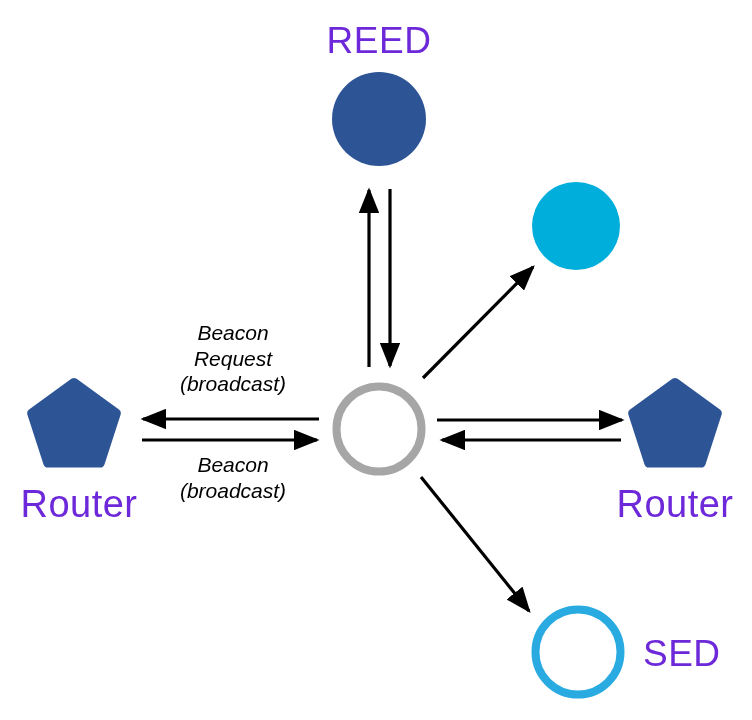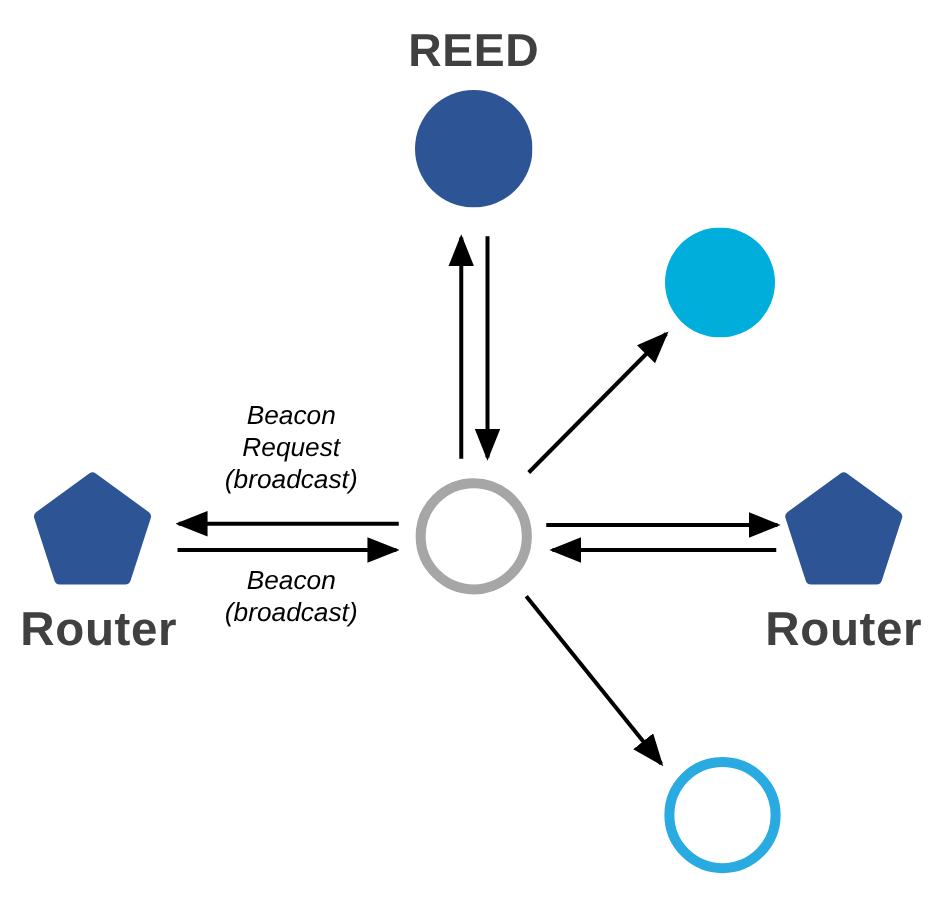--- a/index.html
+++ b/index.html
@@ -9,22 +9,22 @@
     height: 720px;
     background: #ffffff;
     font-family: "Liberation Sans", "DejaVu Sans", sans-serif;
     color: #0a0a0a;
     overflow: hidden;
   }
   .abs { position: absolute; }
   .node-label {
     position: absolute;
     font-size: 37px;
-    font-weight: 700;
-    color: #404040;
+    font-weight: 400;
+    color: #6d28d9;
     letter-spacing: 0.5px;
     white-space: nowrap;
   }
   .centered { text-align: center; }
   .msg-label {
     position: absolute;
     font-size: 21px;
     font-style: italic;
     line-height: 1.22;
     text-align: center;
@@ -76,20 +76,21 @@
   <div class="node-label centered" style="left:-21px; top:483px; width:200px; font-size:38px;">Router</div>
 
   <svg class="abs" style="left:627px; top:377px;" width="96" height="96" viewBox="0 0 96 96">
     <polygon points="48,5.5 90.3,36.25 74.2,86 21.8,86 5.7,36.25" stroke-width="9" stroke-linejoin="round" fill="#2D5596" stroke="#2D5596"></polygon>
   </svg>
   <div class="node-label centered" style="left:575px; top:483px; width:200px; font-size:38px;">Router</div>
 
   <svg class="abs" style="left:530px; top:604px;" width="96" height="96">
     <circle cx="48" cy="48" r="42.5" fill="#ffffff" stroke-width="8" stroke="#29ABE2"></circle>
   </svg>
+  <div class="node-label" style="left:643px; top:633px;">SED</div>
 
   <div class="msg-label" style="left:133px; top:320px;">Beacon
 Request
 (broadcast)</div>
 
   <div class="msg-label" style="left:133px; top:452px;">Beacon
 (broadcast)</div>
 
 </div>
 

